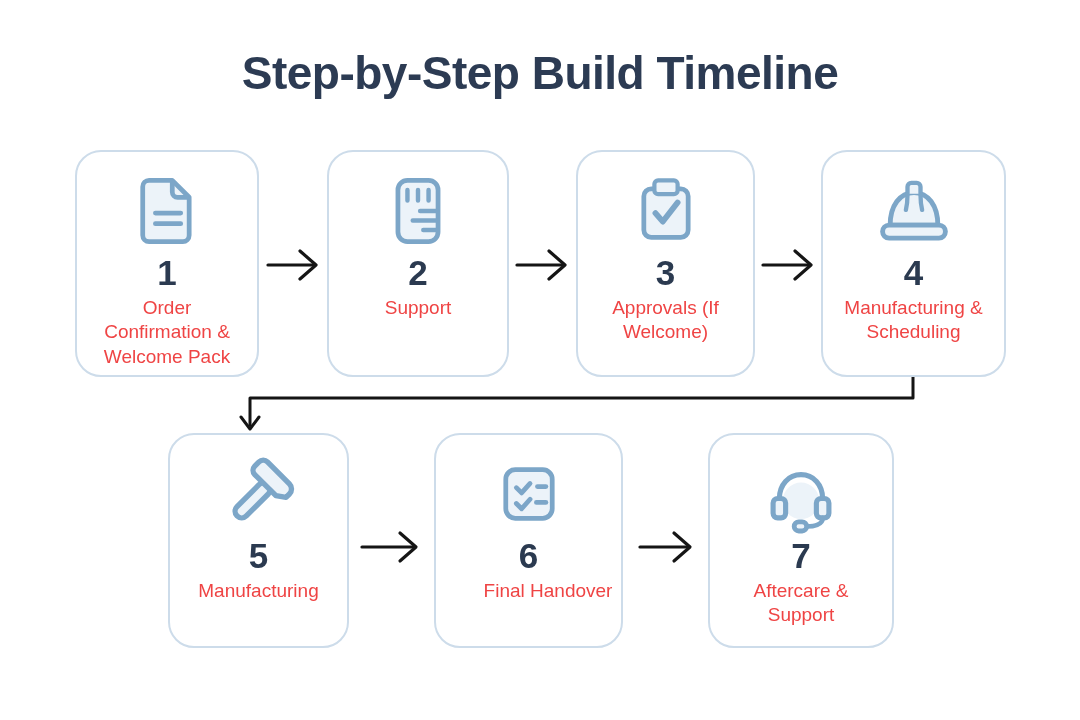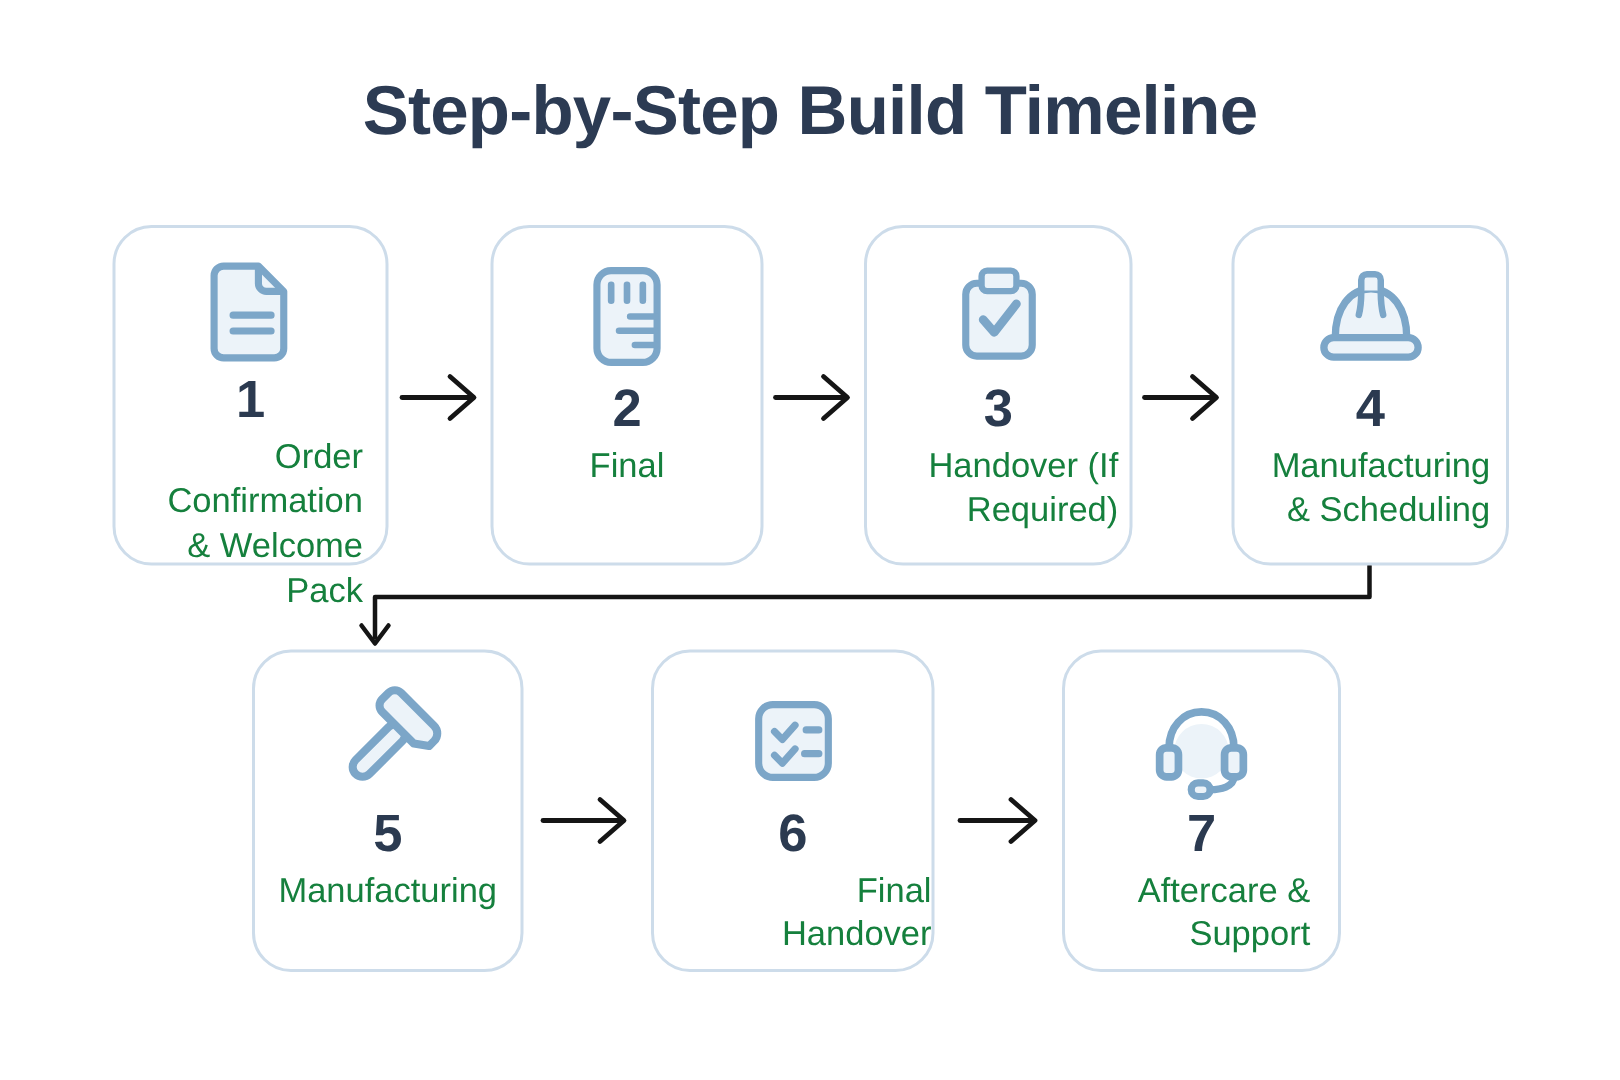--- a/index.html
+++ b/index.html
@@ -15,21 +15,21 @@
     position:absolute;background:#ffffff;border:2.5px solid #cddcea;
     border-radius:26px;box-sizing:border-box;
     display:flex;flex-direction:column;align-items:center;
     padding-top:18px;
   }
   .icon-wrap{height:82px;display:flex;align-items:center;justify-content:center;}
   .step-number{
     font-size:35px;font-weight:700;color:#2b3a50;line-height:1.1;margin-top:2px;
   }
   .step-label{
-    font-size:23px;font-weight:500;color:#15803d;text-align:right;
+    font-size:19px;font-weight:500;color:#ef4444;text-align:center;
     line-height:1.3;margin-top:3px;max-width:160px;
   }
   
   .c1{left:75px; top:150px;width:184px;height:227px;}
   .c2{left:327px;top:150px;width:182px;height:227px;}
   .c3{left:576px;top:150px;width:179px;height:227px;}
   .c4{left:821px;top:150px;width:185px;height:227px;}
   .c5{left:168px;top:433px;width:181px;height:215px;}
   .c6{left:434px;top:433px;width:189px;height:215px;}
   .c7{left:708px;top:433px;width:186px;height:215px;}
@@ -86,33 +86,33 @@
 
   <div class="card c2">
     <div class="icon-wrap">
       <svg width="76" height="76" viewBox="0 0 72 72">
         <rect class="ic" stroke-width="4.5" x="17" y="7" width="38" height="58" rx="9"></rect>
         <path fill="none" stroke="#7ca6c8" stroke-width="4.2" stroke-linecap="round" d="M26 16 V26 M36 16 V26 M46 16 V26"></path>
         <path fill="none" stroke="#7ca6c8" stroke-width="4.2" stroke-linecap="round" d="M38 36 H54 M31 45 H54 M41 54 H54"></path>
       </svg>
     </div>
     <div class="step-number">2</div>
-    <div class="step-label">Final</div>
+    <div class="step-label">Support</div>
   </div>
 
   <div class="card c3">
     <div class="icon-wrap">
       <svg width="76" height="76" viewBox="0 0 72 72">
         <rect class="ic" stroke-width="4.5" x="15" y="15" width="42" height="46" rx="7"></rect>
         <rect class="ic" stroke-width="4" x="25" y="7" width="22" height="13" rx="3.5"></rect>
         <path fill="none" stroke="#7ca6c8" stroke-width="5.5" stroke-linecap="round" stroke-linejoin="round" d="M26 38 L33 46 L47 28"></path>
       </svg>
     </div>
     <div class="step-number">3</div>
-    <div class="step-label">Handover (If Required)</div>
+    <div class="step-label">Approvals (If Welcome)</div>
   </div>
 
   <div class="card c4">
     <div class="icon-wrap">
       <svg width="78" height="78" viewBox="0 0 72 72">
         <path class="ic" stroke-width="4.5" stroke-linejoin="round" d="M14 49 C14 31 23 19 36 19 C49 19 58 31 58 49 Z"></path>
         <path class="ic" stroke-width="4" stroke-linejoin="round" d="M30 20 V13.5 a3.5 3.5 0 0 1 3.5 -3.5 h5 a3.5 3.5 0 0 1 3.5 3.5 V20"></path>
         <path fill="none" stroke="#7ca6c8" stroke-width="4" stroke-linecap="round" d="M30 21 c0 8 -0.5 10 -1.5 14 M42 21 c0 8 0.5 10 1.5 14"></path>
         <rect class="ic" stroke-width="4.5" x="7" y="49" width="58" height="12" rx="6"></rect>
       </svg>

